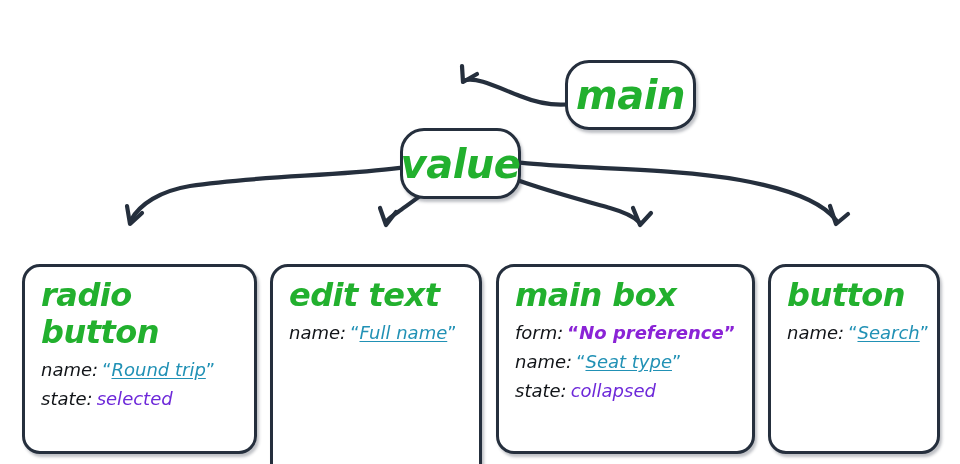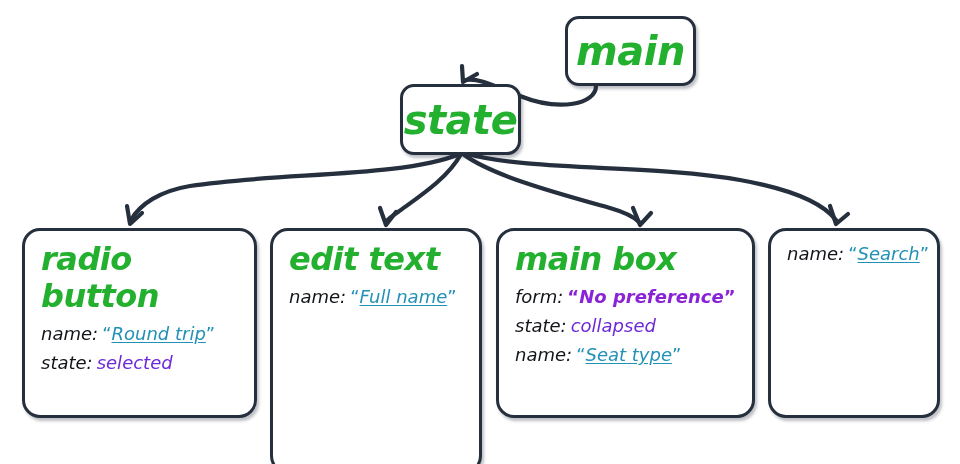--- a/index.html
+++ b/index.html
@@ -29,40 +29,42 @@
   
   .node {
     position: absolute;
     box-sizing: border-box;
     background: #ffffff;
     border: 3px solid #252f3d;
     border-radius: 18px;
     box-shadow: 2px 3px 3px rgba(40,48,62,0.30);
   }
   .node.small {
-    border-radius: 14px;
+    border-radius: 24px;
     display: flex;
     align-items: center;
     justify-content: center;
+    margin-top: 44px;
   }
 
   .node-title {
     color: #22b02e;
     font-family: "DejaVu Sans", sans-serif;
     font-style: italic;
     font-weight: bold;
     letter-spacing: -0.5px;
   }
   .small .node-title {
     font-size: 40px;
     line-height: 1;
   }
 
   .leaf {
     padding: 8px 14px 0 14px;
+    margin-top: 36px;
   }
   .leaf .node-title {
     font-size: 32px;
     line-height: 1.15;
     display: block;
     margin: 2px 0 4px 2px;
   }
 
   .prop-list {
     margin: 0;
@@ -133,21 +135,21 @@
       <path d="M 633 208 L 640 225 L 651 213"></path>
       <path d="M 830 206 L 836 224 L 848 214"></path>
     </g>
   </svg>
 
   <div class="node small" style="left:565px; top:16px; width:131px; height:70px;">
     <span class="node-title">main</span>
   </div>
 
   <div class="node small" style="left:400px; top:84px; width:121px; height:71px;">
-    <span class="node-title">state</span>
+    <span class="node-title">value</span>
   </div>
 
   <div class="node leaf" style="left:22px; top:228px; width:235px; height:190px;">
     <span class="node-title">radio button</span>
     <div class="prop-list">
       <div class="prop">
         <span class="prop-key">name:</span><span class="prop-val name"><span class="q">“</span><span>Round trip</span><span class="q">”</span></span>
       </div>
       <div class="prop">
         <span class="prop-key">state:</span><span class="prop-val state">selected</span>
@@ -164,29 +166,30 @@
     </div>
   </div>
 
   <div class="node leaf" style="left:496px; top:228px; width:259px; height:190px;">
     <span class="node-title">main box</span>
     <div class="prop-list">
       <div class="prop">
         <span class="prop-key">form:</span><span class="prop-val value"><span class="q">“</span><span>No preference</span><span class="q">”</span></span>
       </div>
       <div class="prop">
-        <span class="prop-key">state:</span><span class="prop-val state">collapsed</span>
+        <span class="prop-key">name:</span><span class="prop-val name"><span class="q">“</span><span>Seat type</span><span class="q">”</span></span>
       </div>
       <div class="prop">
-        <span class="prop-key">name:</span><span class="prop-val name"><span class="q">“</span><span>Seat type</span><span class="q">”</span></span>
+        <span class="prop-key">state:</span><span class="prop-val state">collapsed</span>
       </div>
     </div>
   </div>
 
   <div class="node leaf" style="left:768px; top:228px; width:172px; height:190px;">
+    <span class="node-title">button</span>
     <div class="prop-list">
       <div class="prop">
         <span class="prop-key">name:</span><span class="prop-val name"><span class="q">“</span><span>Search</span><span class="q">”</span></span>
       </div>
     </div>
   </div>
 
 </div>
 
 </body></html>

